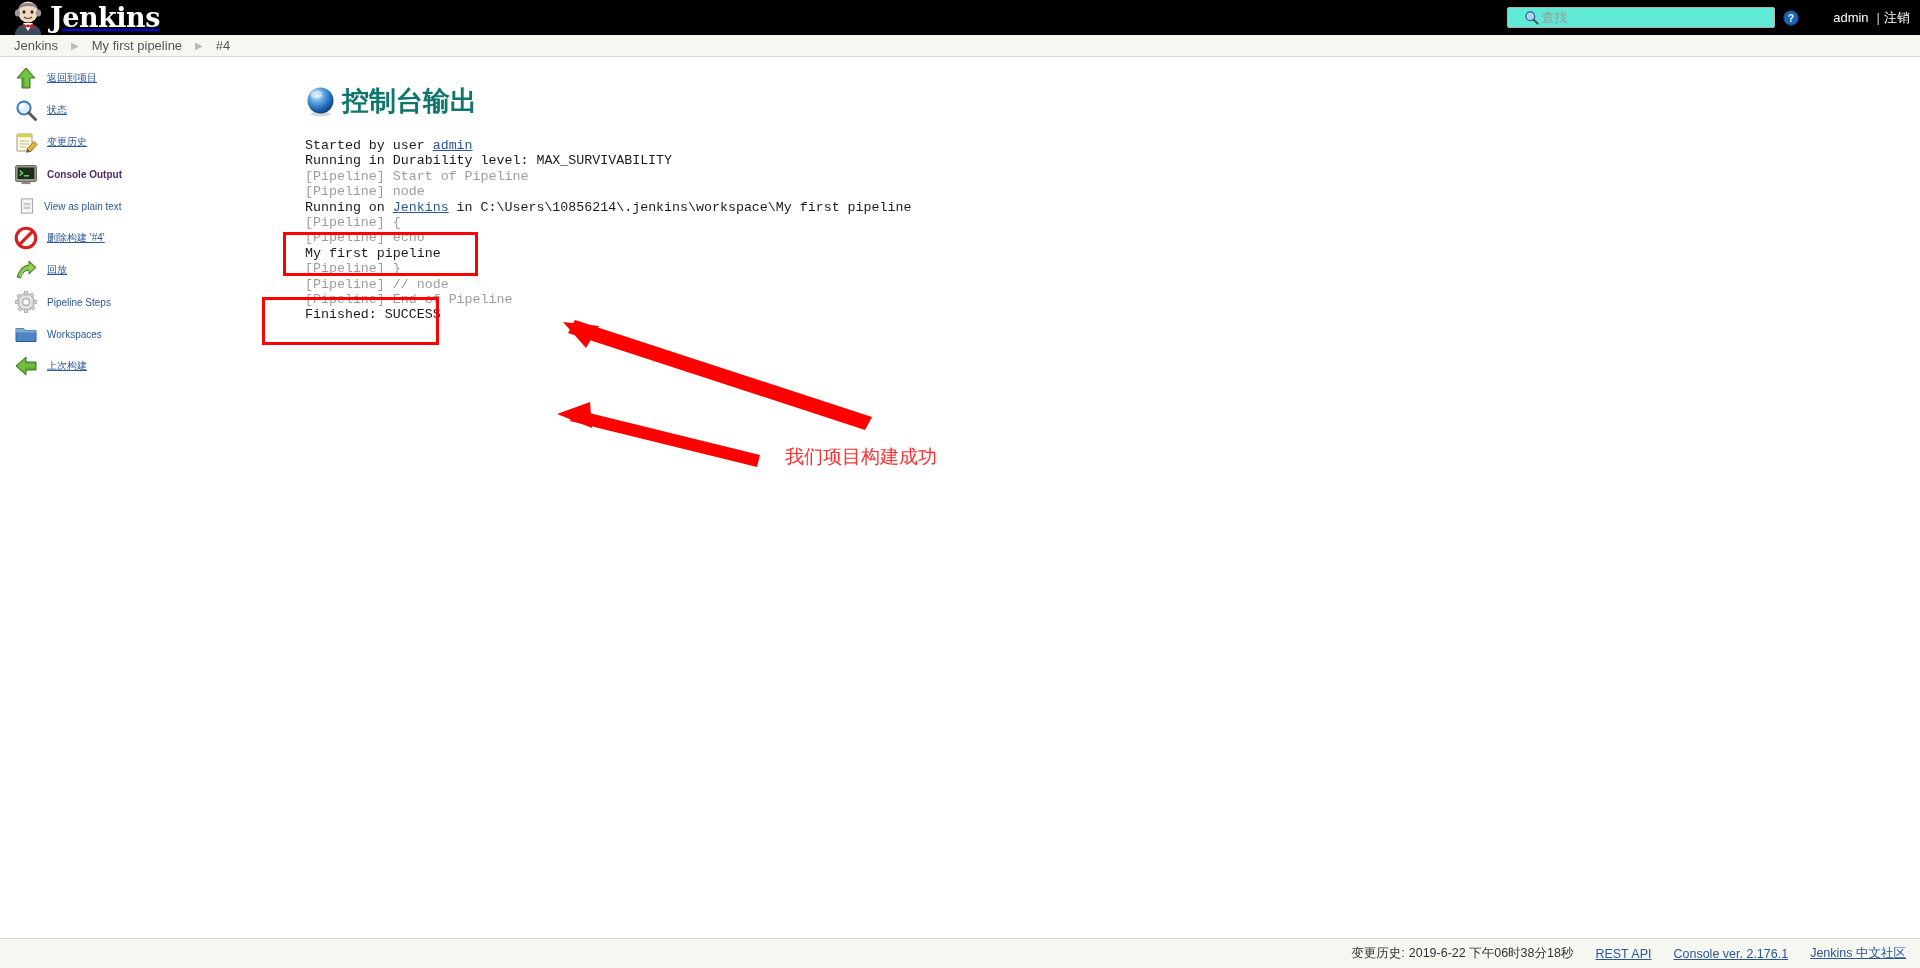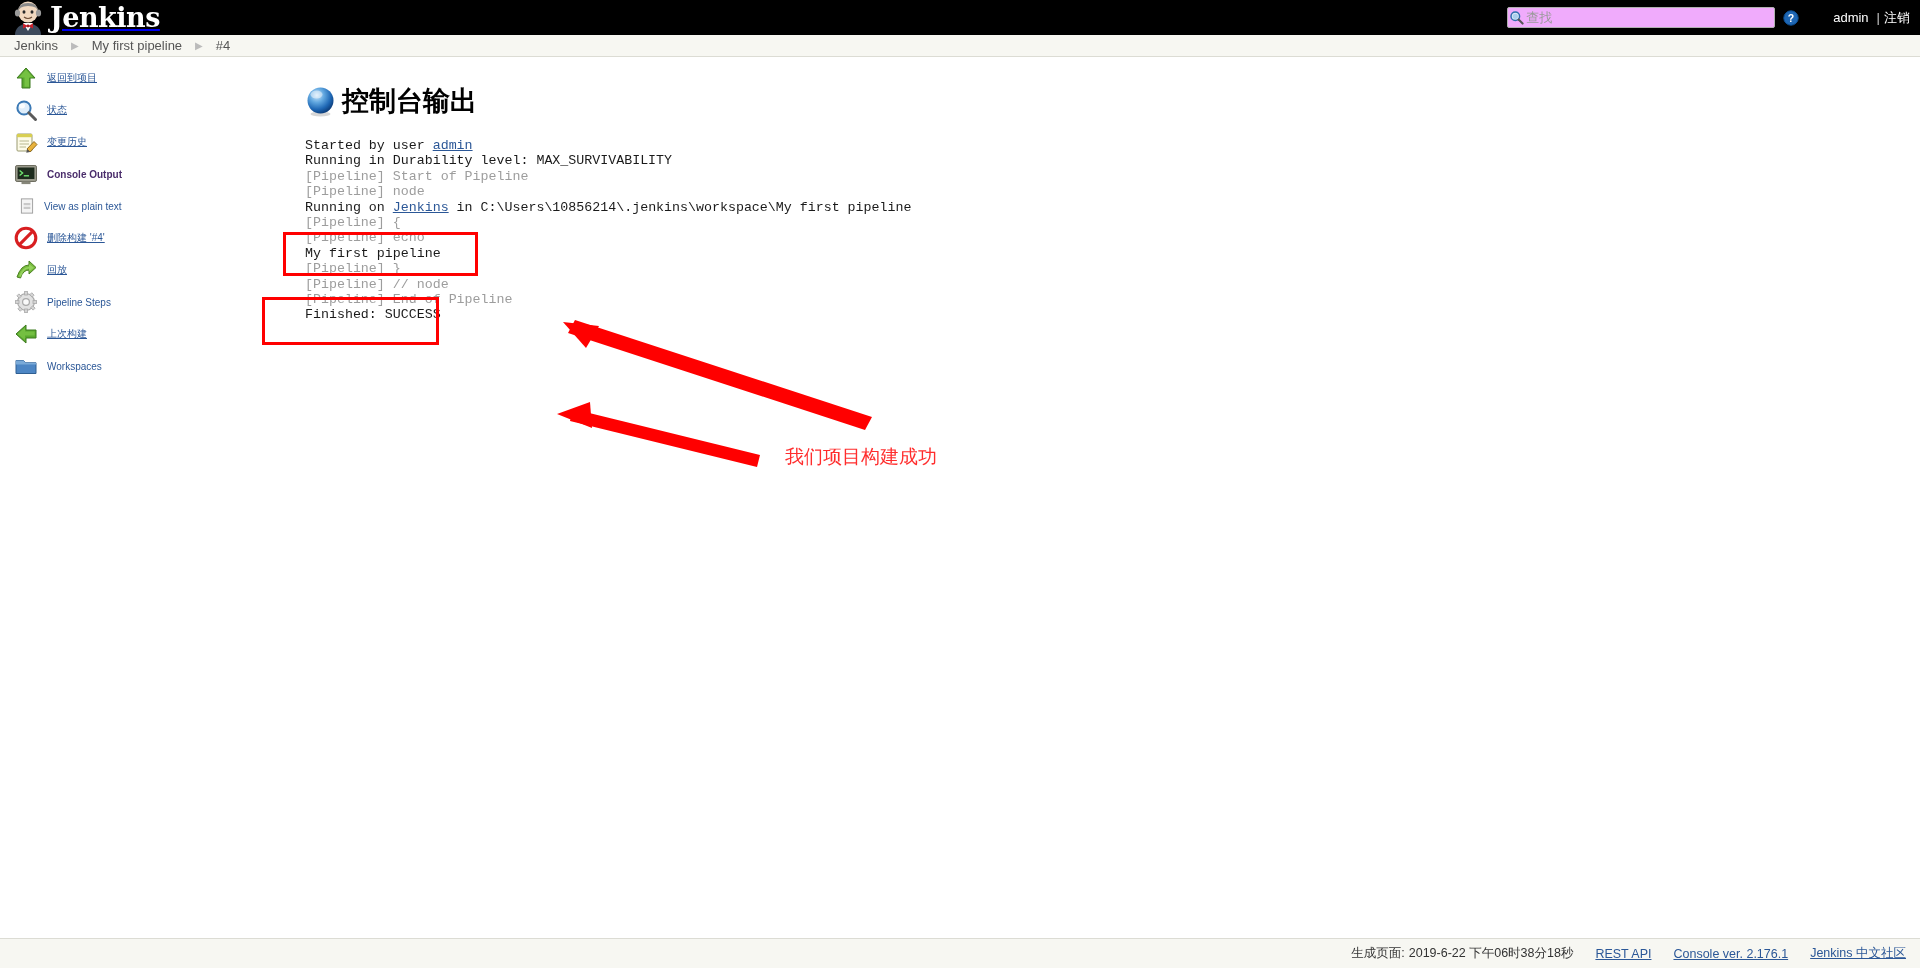--- a/index.html
+++ b/index.html
@@ -39,25 +39,25 @@
   }
 
   #top-right {
     position: absolute; right: 0; top: 0;
     height: 35px;
     display: flex; align-items: center;
     padding-right: 10px;
   }
   #search-box {
     width: 268px; height: 21px;
-    background: #f0abfc;
+    background: #5eead4;
     border: 1px solid #b0b0b0;
     border-radius: 2px;
     display: flex; align-items: center;
-    padding-left: 1px;
+    padding-left: 16px;
     margin-right: 8px;
   }
   #search-icon { width: 15px; height: 15px; flex: none; }
   #search-input {
     border: none; outline: none;
     font-family: "Liberation Sans", sans-serif;
     font-size: 13px;
     color: #555;
     width: 240px; height: 17px;
     background: transparent;
@@ -129,21 +129,21 @@
     position: absolute; left: 305px; top: 78px;
     width: 1560px;
   }
   #page-head {
     display: flex; align-items: center;
     height: 46px;
     margin-bottom: 14px;
   }
   #head-ball { width: 31px; height: 31px; flex: none; margin-right: 6px; }
   #page-title {
-    font-size: 27px; font-weight: bold; color: #000000;
+    font-size: 27px; font-weight: bold; color: #0f766e;
     font-family: "Liberation Sans", sans-serif;
     line-height: 31px;
   }
 
   #console-out {
     font-family: Liberation Mono, monospace;
     font-size: 13.3px;
     line-height: 15.4px;
     color: #1a1a1a;
     white-space: pre;
@@ -317,31 +317,31 @@
             <rect x="3.6" y="4.4" width="2.8" height="3.4" transform="rotate(-45 5 6)"></rect>
             <rect x="17.6" y="16.2" width="2.8" height="3.4" transform="rotate(-45 19 18)"></rect>
             <rect x="16.2" y="3.6" width="3.4" height="2.8" transform="rotate(45 18 5)"></rect>
             <rect x="4.4" y="17.6" width="3.4" height="2.8" transform="rotate(45 6 19)"></rect>
           </g>
         </svg></span>
       <span class="side-label plain">Pipeline Steps</span>
     </div>
     <div class="side-item">
       <span class="side-ico"><svg width="24" height="24" viewBox="0 0 24 24">
+          <path d="M2 6.5 L9.5 6.5 L11.5 8.8 L22 8.8 L22 19.5 L2 19.5 Z" fill="#4d86c4" stroke="#2f5f92" stroke-width="1"></path>
+          <path d="M2 6.5 L9.5 6.5 L11.5 8.8 L22 8.8 L22 10.4 L2 10.4 Z" fill="#7aaad8"></path>
+        </svg></span>
+      <span class="side-label plain">Workspaces</span>
+    </div>
+    <div class="side-item">
+      <span class="side-ico"><svg width="24" height="24" viewBox="0 0 24 24">
           <path d="M2 12 L12 3 L12 8 L22 8 L22 16 L12 16 L12 21 Z" fill="#5aa92e" stroke="#3d7a1e" stroke-width="1"></path>
           <path d="M3.5 12 L11 5.4 L11 9.4 L20.6 9.4 L20.6 13.6 L11 13.6 L11 18 Z" fill="#7fc94a" opacity=".7"></path>
         </svg></span>
       <span class="side-label">上次构建</span>
-    </div>
-    <div class="side-item">
-      <span class="side-ico"><svg width="24" height="24" viewBox="0 0 24 24">
-          <path d="M2 6.5 L9.5 6.5 L11.5 8.8 L22 8.8 L22 19.5 L2 19.5 Z" fill="#4d86c4" stroke="#2f5f92" stroke-width="1"></path>
-          <path d="M2 6.5 L9.5 6.5 L11.5 8.8 L22 8.8 L22 10.4 L2 10.4 Z" fill="#7aaad8"></path>
-        </svg></span>
-      <span class="side-label plain">Workspaces</span>
     </div>
   </div>
 
 <div id="main">
   <div id="page-head">
     <span id="head-ball">
       <svg width="31" height="31" viewBox="0 0 31 31">
         <defs>
           <radialGradient id="bg1" cx="36%" cy="30%" r="72%">
             <stop offset="0%" stop-color="#cfe7fb"></stop>
@@ -371,18 +371,18 @@
     <polygon points="563,322 599,326 586,348" fill="#ff0000"></polygon>
 
     <polygon points="573,409 760,455 757,467 570,421" fill="#ff0000"></polygon>
     <polygon points="557,414 590,402 592,428" fill="#ff0000"></polygon>
   </svg>
 
   <div id="annot-text" style="left: 785px; top: 444px; color: rgb(255, 45, 45);">我们项目构建成功</div>
 </div>
 
 <div id="footer">
-  <span>生成页面:</span>
+  <span>变更历史:</span>
   <span style="margin-left:4px">2019-6-22 下午06时38分18秒</span>
   <a href="#">REST API</a>
   <a href="#">Console ver. 2.176.1</a>
   <a href="#">Jenkins 中文社区</a>
 </div>
 
 </body></html>

